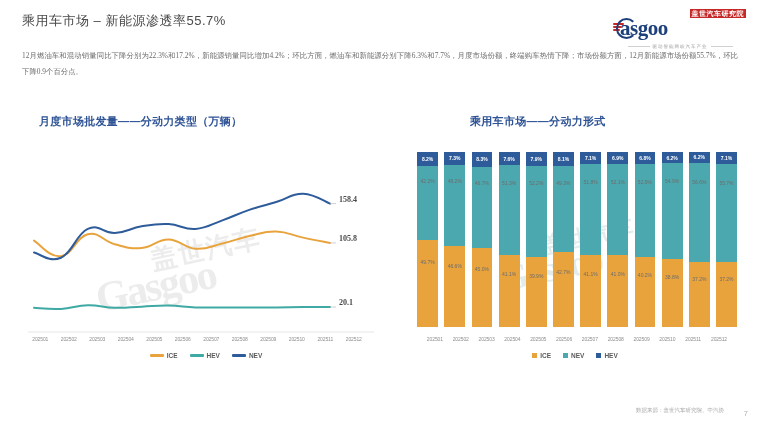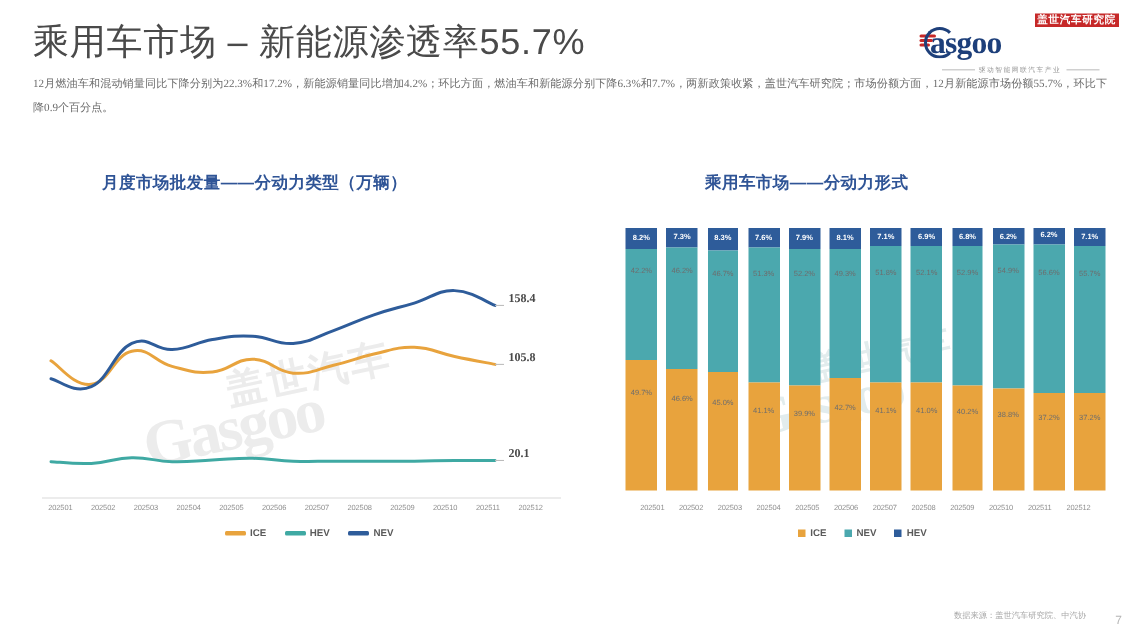--- a/index.html
+++ b/index.html
@@ -14,21 +14,21 @@
     overflow: hidden;
     font-family: "Liberation Sans", "DejaVu Sans", sans-serif;
     color: #3b3b3b;
   }
 
   
   #slide-title {
     position: absolute;
     left: 22px;
     top: 12px;
-    font-size: 24px;
+    font-size: 13px;
     font-weight: 400;
     color: #4a4a4a;
     letter-spacing: 0.5px;
     white-space: nowrap;
   }
 
   #logo-block {
     position: absolute;
     right: 12px;
     top: 8px;
@@ -120,21 +120,21 @@
 
   
   .panel-title {
     position: absolute;
     font-size: 11px;
     font-weight: bold;
     color: #2f5496;
     white-space: nowrap;
     letter-spacing: 0.3px;
   }
-  #left-title  { left: 68px;  top: 114px; }
+  #left-title  { left: 39px;  top: 114px; }
   #right-title { left: 470px; top: 114px; }
 
   #left-chart {
     position: absolute;
     left: 22px;
     top: 140px;
     width: 368px;
     height: 200px;
   }
 
@@ -282,21 +282,21 @@
   <div id="logo-bars">
       <i></i>
       <i></i>
       <i></i>
     </div>
   <div id="logo-gmark"></div>
   <div id="logo-main">asgoo</div>
   <div id="logo-tag">驱动智能网联汽车产业</div>
 </div>
 
-<div id="summary">12月燃油车和混动销量同比下降分别为22.3%和17.2%，新能源销量同比增加4.2%；环比方面，燃油车和新能源分别下降6.3%和7.7%，两新政策收紧，盖世汽车研究院；市场份额方面，12月新能源市场份额55.7%，环比下降0.9个百分点。</div>
+<div id="summary">12月燃油车和混动销量同比下降分别为22.3%和17.2%，新能源销量同比增加4.2%；环比方面，燃油车和新能源分别下降6.3%和7.7%，月度市场份额，终端购车热情下降；市场份额方面，12月新能源市场份额55.7%，环比下降0.9个百分点。</div>
 
 <div class="panel-title" id="left-title">月度市场批发量——分动力类型（万辆）</div>
 
 <div class="watermark" id="wm-left-cn">盖世汽车</div>
 <div class="watermark" id="wm-left-en">Gasgoo</div>
 
 <div id="left-chart">
   <svg class="line-svg" id="line-svg" width="368" height="200" viewBox="0 0 368 200">
       <line x1="6" x2="352" y1="192" y2="192" stroke="#e6e6e6" stroke-width="1"></line>
       <path d="M12.00,100.54 C17.92,103.99 27.07,117.63 38.91,116.23 C50.75,114.83 53.98,96.81 65.82,94.18 C77.66,91.55 80.89,101.23 92.73,104.27 C104.57,107.32 107.80,109.08 119.64,108.01 C131.48,106.94 134.71,99.25 146.55,99.42 C158.39,99.58 161.61,107.85 173.45,108.76 C185.29,109.66 188.52,106.32 200.36,103.53 C212.20,100.73 215.43,98.68 227.27,96.05 C239.11,93.42 242.34,91.22 254.18,91.57 C266.02,91.91 269.25,95.12 281.09,97.62 C292.93,100.12 302.08,101.76 308.00,102.93" fill="none" stroke="#E8A33D" stroke-width="2" stroke-linecap="round" stroke-linejoin="round"></path>

